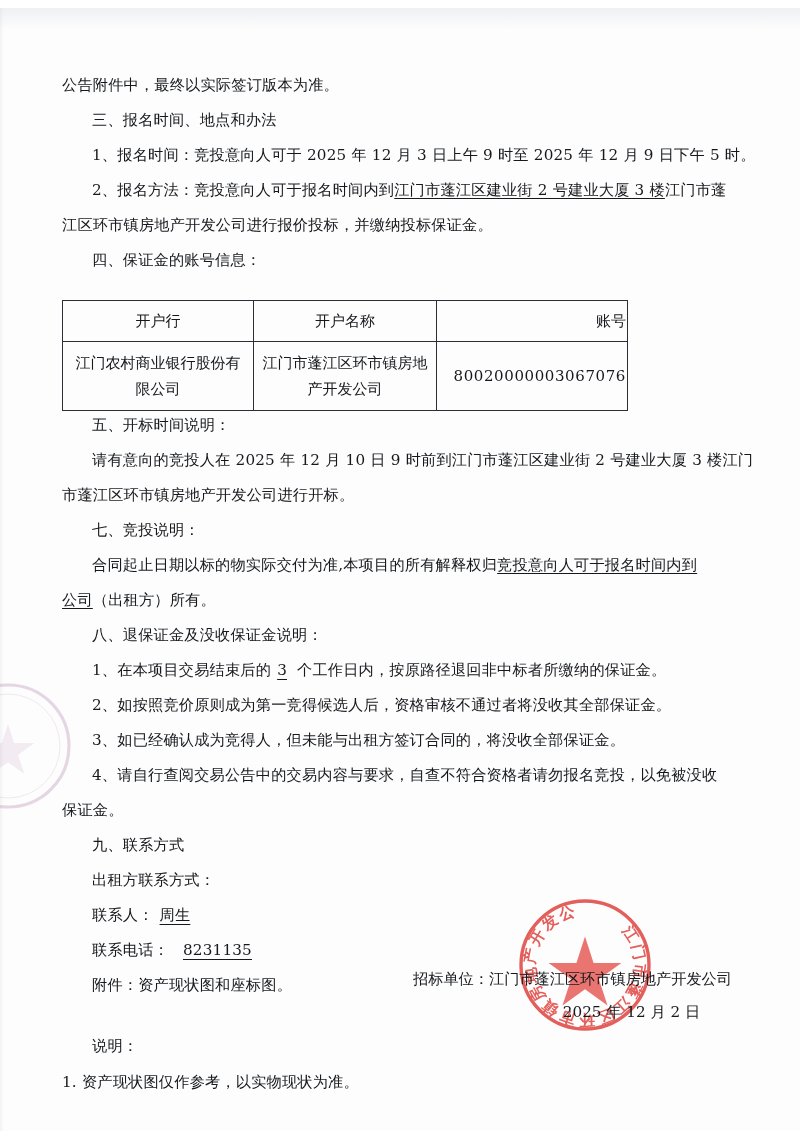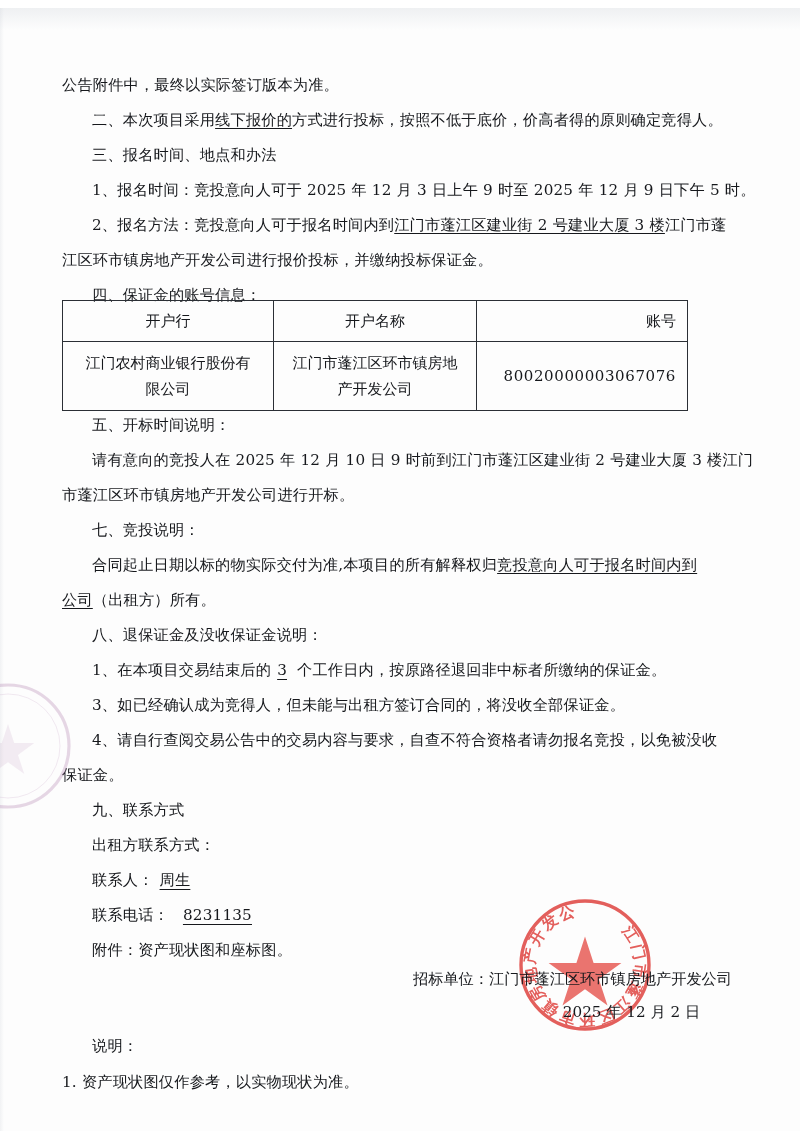--- a/index.html
+++ b/index.html
@@ -73,21 +73,21 @@
     width: 556px;
     border-collapse: collapse;
     table-layout: fixed;
   }
   #account-table td {
     border: 1.3px solid #2b2f35;
     text-align: center;
     vertical-align: middle;
     font-size: 15px;
     line-height: 26px;
-    padding: 3px 11px;
+    padding: 3px 1px;
   }
   #account-table .c1 { width: 188px; }
   #account-table .c2 { width: 180px; }
   #account-table .c3 { width: 188px; text-align: right; }
   #account-table tr.head td { height: 34px; }
   #account-table tr.data td { height: 62px; }
   .acct-no { letter-spacing: .6px; font-size: 14.6px; }
 
   
   #signature {
@@ -165,23 +165,20 @@
       <path d="M66 44 l6.2 19.1 20.1 0 -16.3 11.8 6.3 19.1 -16.3 -11.8 -16.3 11.8 6.3 -19.1 -16.3 -11.8 20.1 0 z" fill="#b07fae" opacity=".45"></path>
     </svg>
   </div>
 
   <div id="body-text">
 
     <div class="line">
       <span>公告附件中，最终以实际签订版本为准。</span>
     </div>
 
-    <div class="line indent">
-      <span>二、本次项目采用</span><span class="u">线下报价的</span><span>方式进行投标，按照不低于底价，价高者得的原则确定竞得人。</span>
-    </div>
 
     <div class="line indent">
       <span>三、报名时间、地点和办法</span>
     </div>
 
     <div class="line indent">
       <span>1、报名时间：竞投意向人可于 2025 年 12 月 3 日上午 9 时至 2025 年 12 月 9 日下午 5 时。</span>
     </div>
 
     <div class="line indent">
@@ -245,20 +242,23 @@
     </div>
 
     <div class="line indent">
       <span>八、退保证金及没收保证金说明：</span>
     </div>
 
     <div class="line indent">
       <span>1、在本项目交易结束后的</span><span class="blank-u">3</span><span>个工作日内，按原路径退回非中标者所缴纳的保证金。</span>
     </div>
 
+    <div class="line indent">
+      <span>2、如按照竞价原则成为第一竞得候选人后，资格审核不通过者将没收其全部保证金。</span>
+    </div>
 
     <div class="line indent">
       <span>3、如已经确认成为竞得人，但未能与出租方签订合同的，将没收全部保证金。</span>
     </div>
 
     <div class="line indent">
       <span>4、请自行查阅交易公告中的交易内容与要求，自查不符合资格者请勿报名竞投，以免被没收</span>
     </div>
 
     <div class="line">

